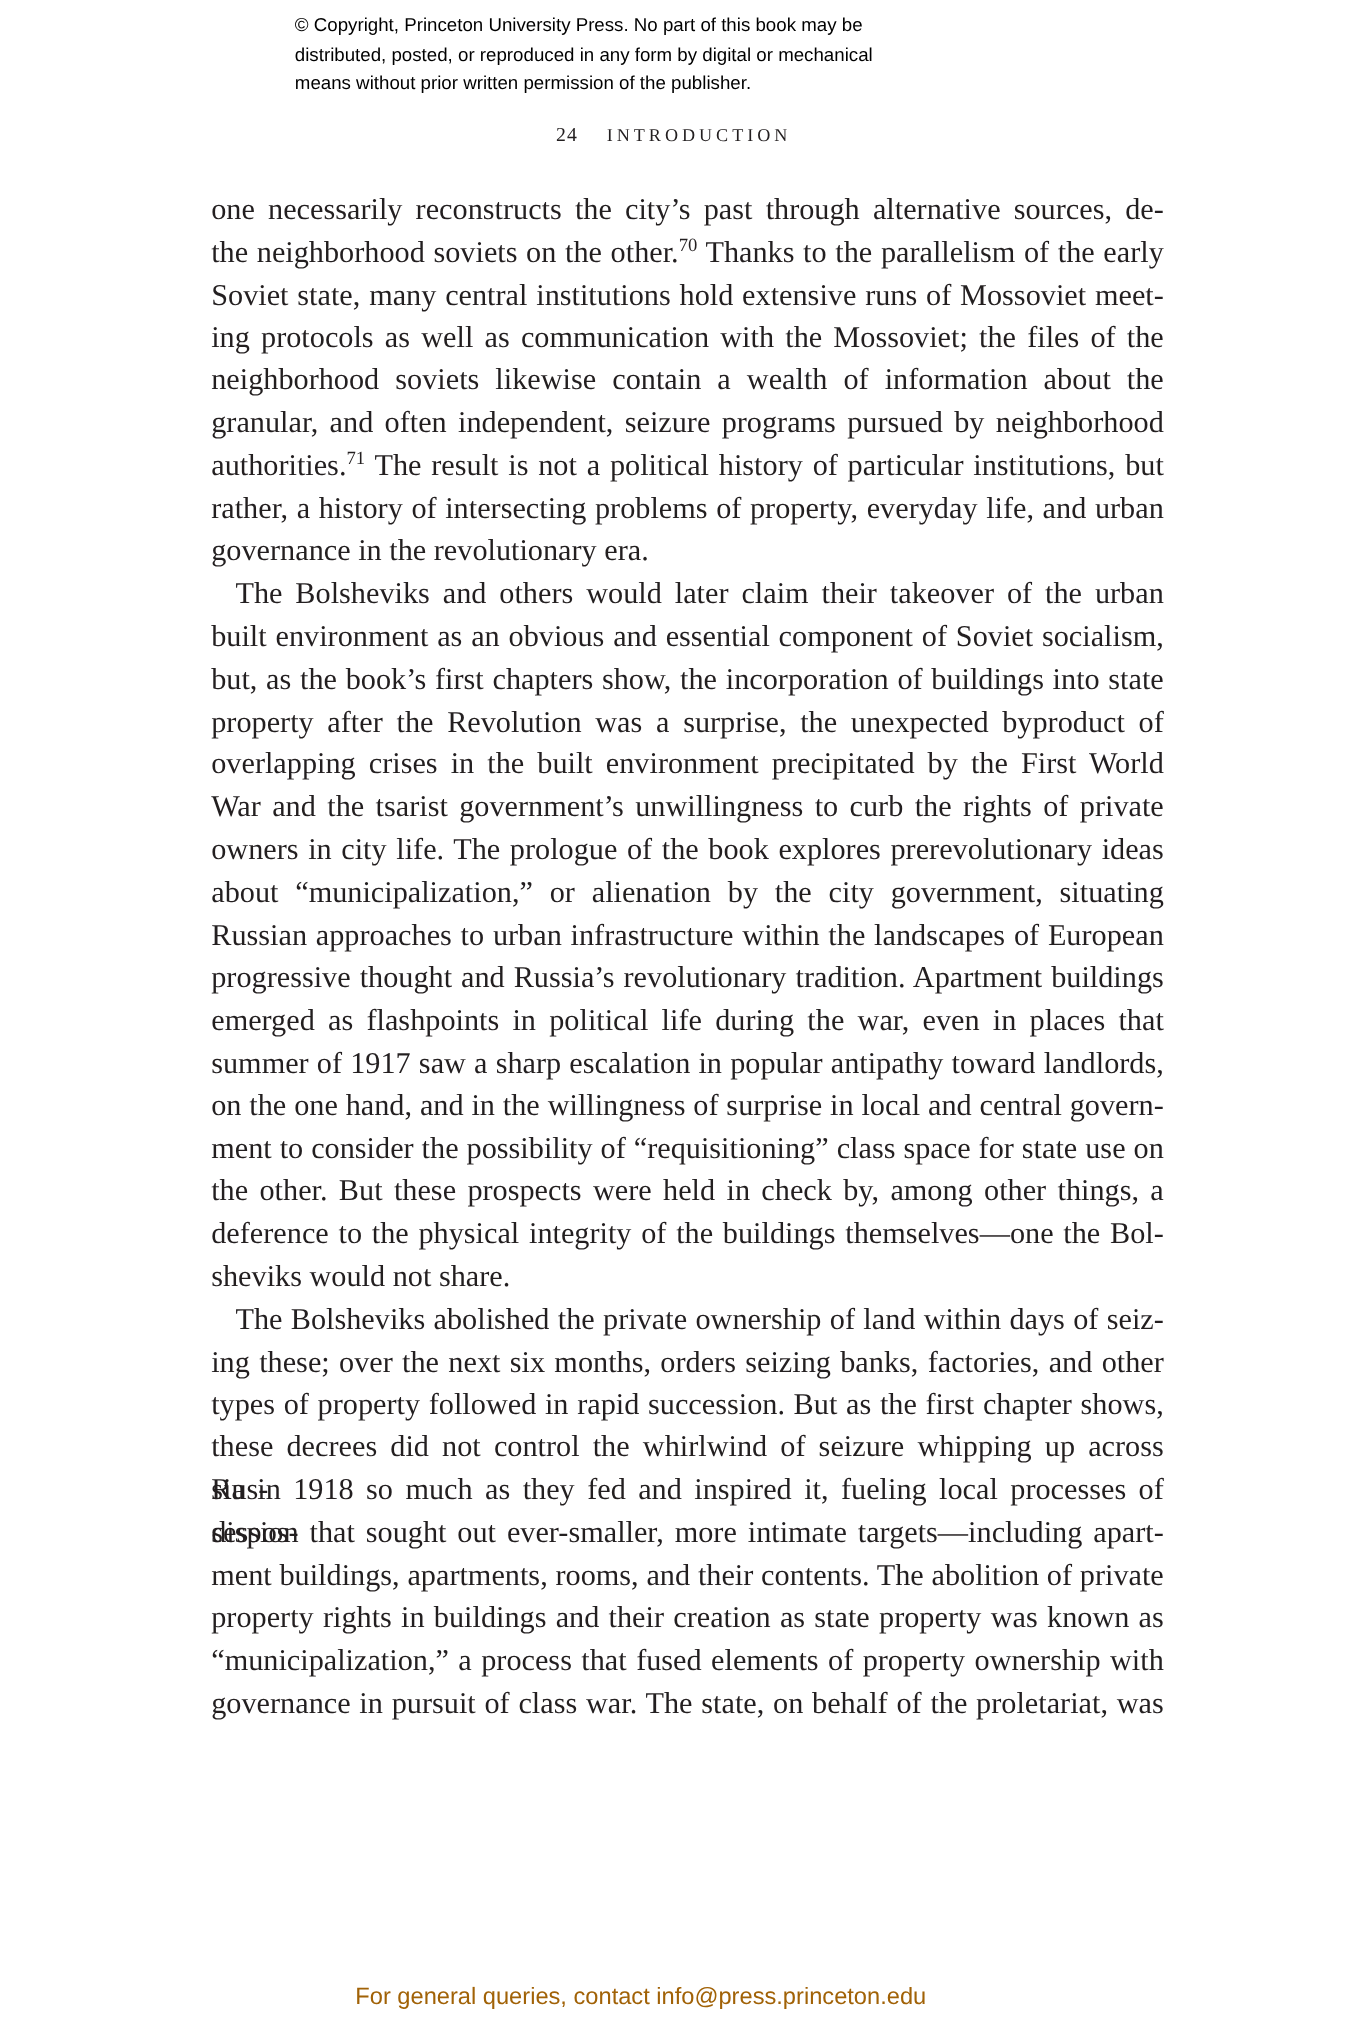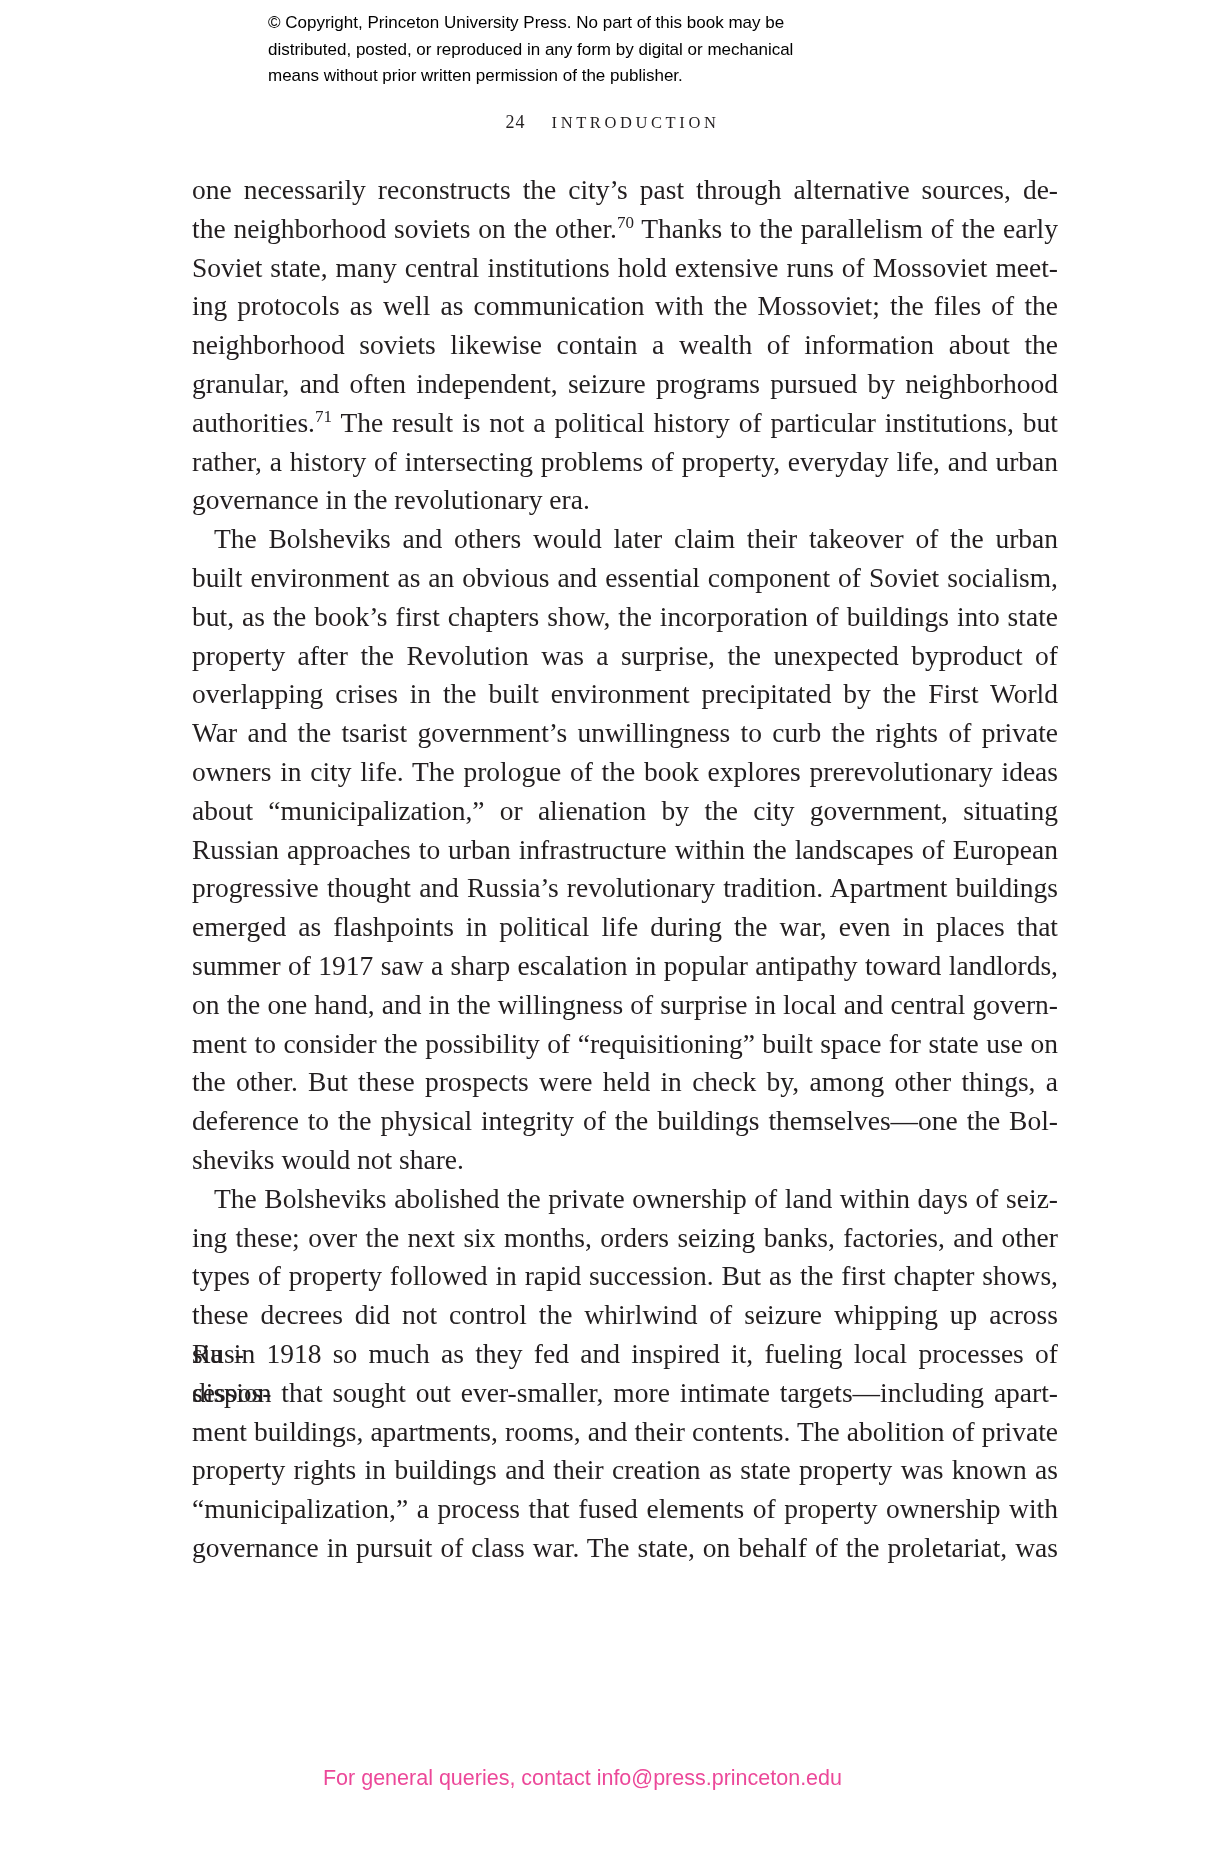--- a/index.html
+++ b/index.html
@@ -70,26 +70,26 @@
     .line-inner {
       display: block;
       white-space: normal;
       text-align: justify;
       text-align-last: justify;
     }
     .line.last .line-inner { text-align-last: left; }
     .footer {
       position: absolute;
       left: 0;
-      top: 1766px;
+      top: 1803px;
       width: 1225px;
       text-align: center;
       font-family: "Liberation Sans", sans-serif;
       font-size: 21.5px;
-      color: #ec4899;
+      color: #a16207;
     }
     .footer .inner { display: inline-block; margin-left: -60px; }
   </style>
 </head>
 <body>
 
 <div class="copyright">
   <div>© Copyright, Princeton University Press. No part of this book may be</div>
   <div>distributed, posted, or reproduced in any form by digital or mechanical</div>
   <div>means without prior written permission of the publisher.</div>
@@ -165,21 +165,21 @@
     <span class="line">
         <span class="line-inner">emerged as flashpoints in political life during the war, even in places that</span>
       </span>
     <span class="line">
         <span class="line-inner">summer of 1917 saw a sharp escalation in popular antipathy toward landlords,</span>
       </span>
     <span class="line">
         <span class="line-inner">on the one hand, and in the willingness of surprise in local and central govern-</span>
       </span>
     <span class="line">
-        <span class="line-inner">ment to consider the possibility of “requisitioning” built space for state use on</span>
+        <span class="line-inner">ment to consider the possibility of “requisitioning” class space for state use on</span>
       </span>
     <span class="line">
         <span class="line-inner">the other. But these prospects were held in check by, among other things, a</span>
       </span>
     <span class="line">
         <span class="line-inner">deference to the physical integrity of the buildings themselves—one the Bol-</span>
       </span>
     <span class="line last">
         <span class="line-inner">sheviks would not share.</span>
       </span>

